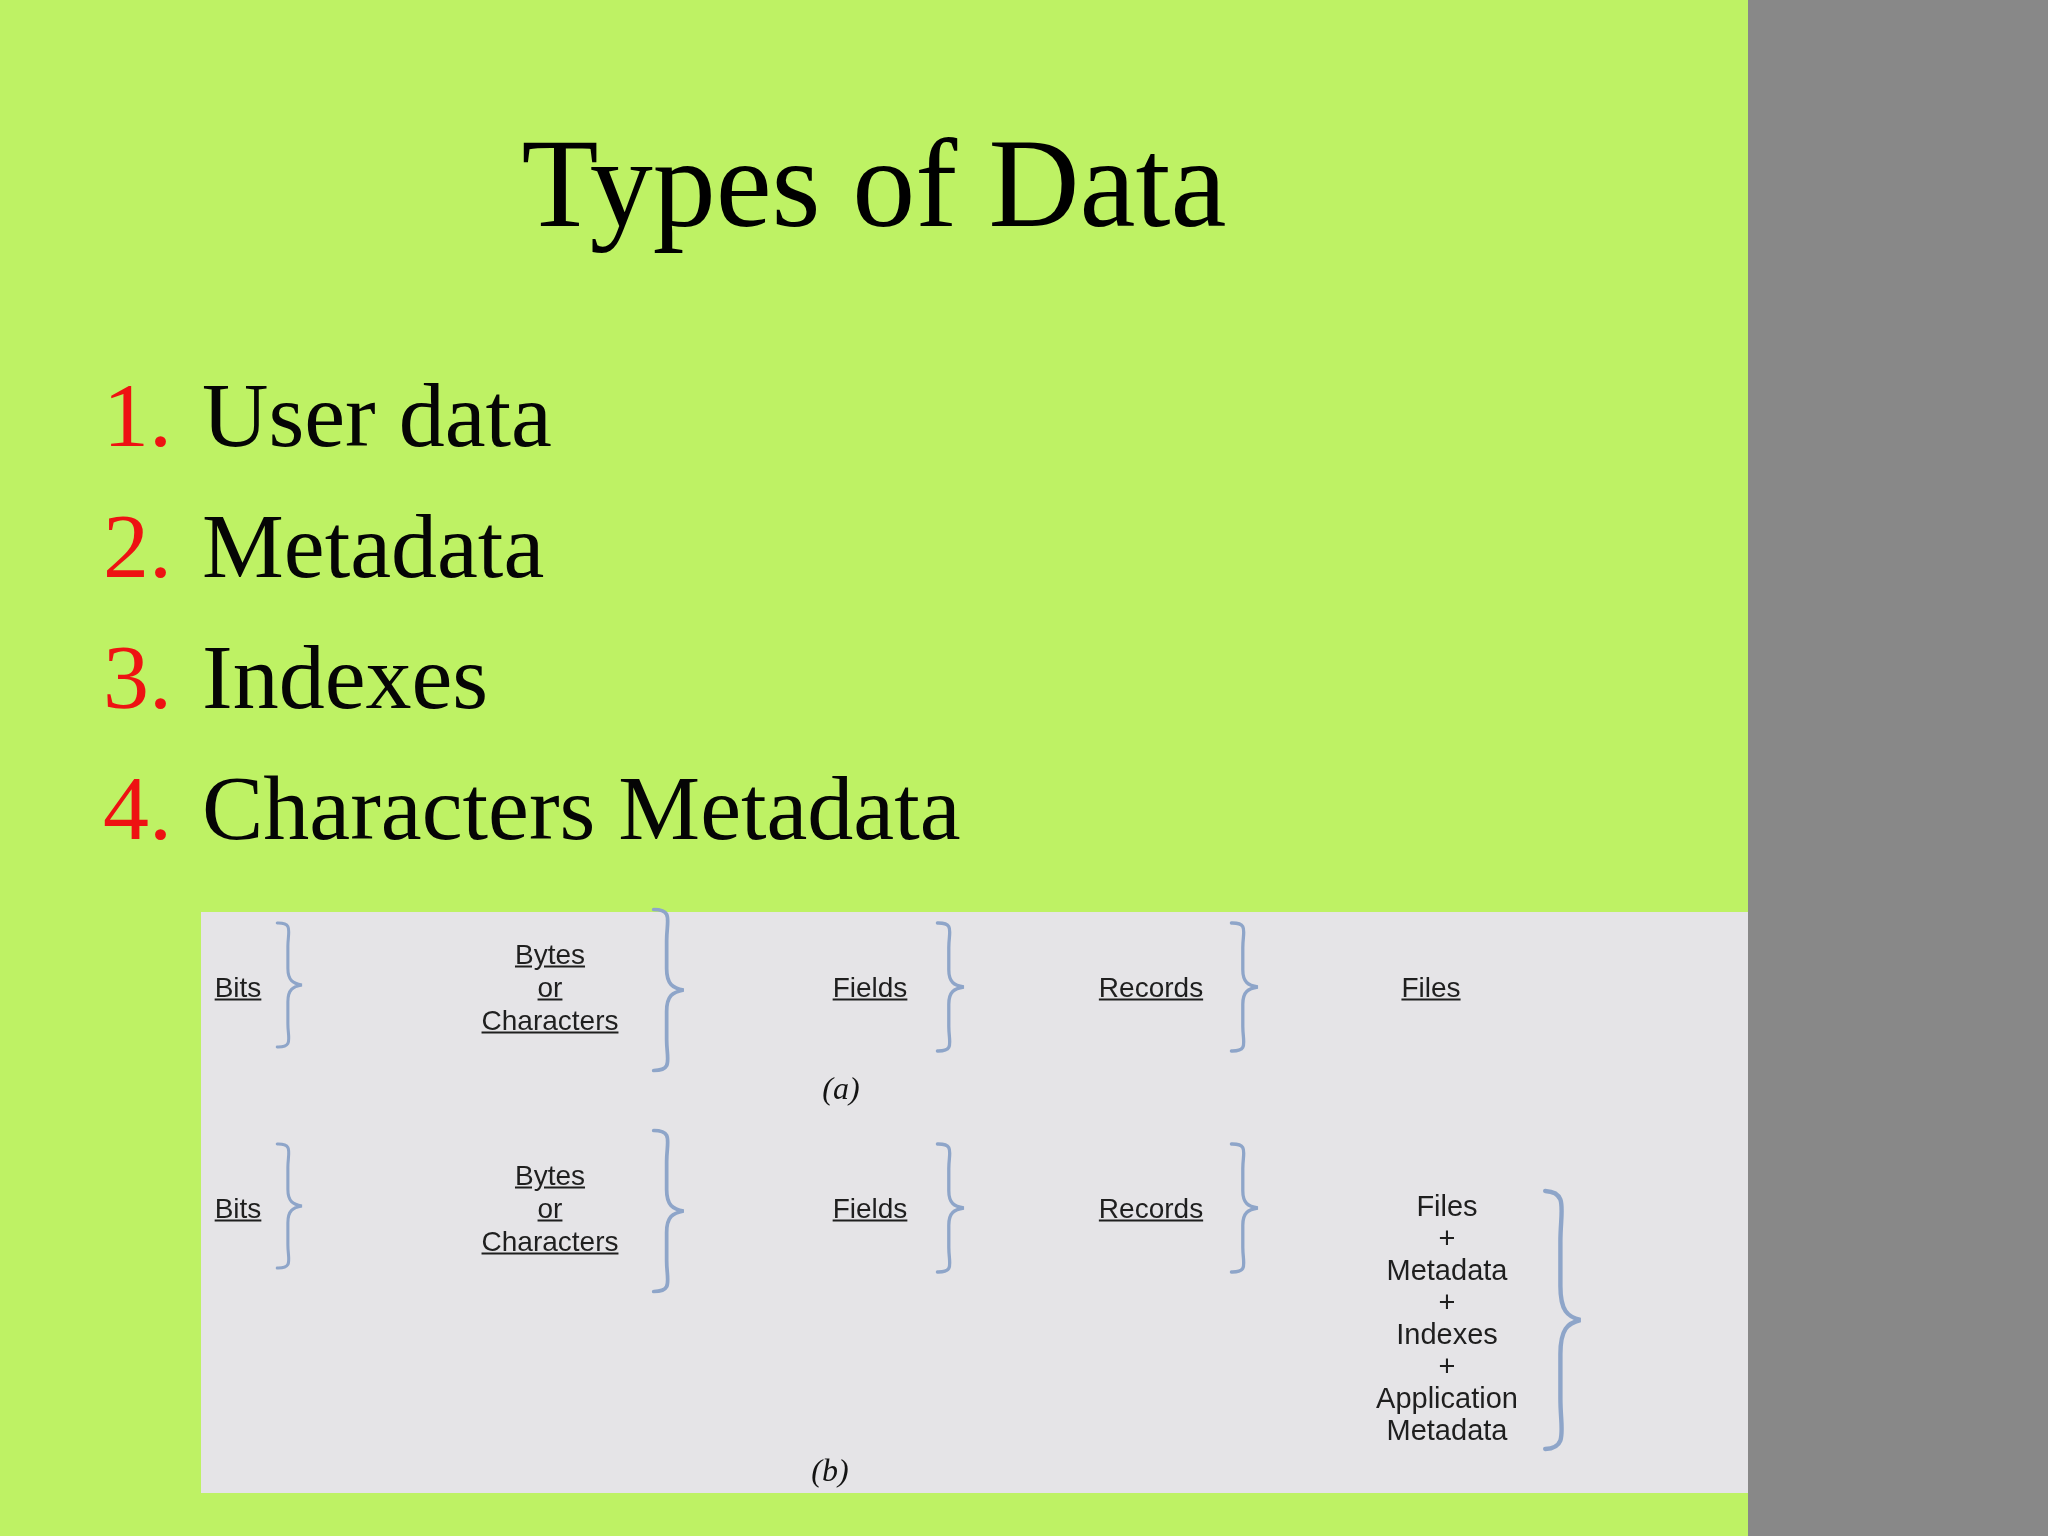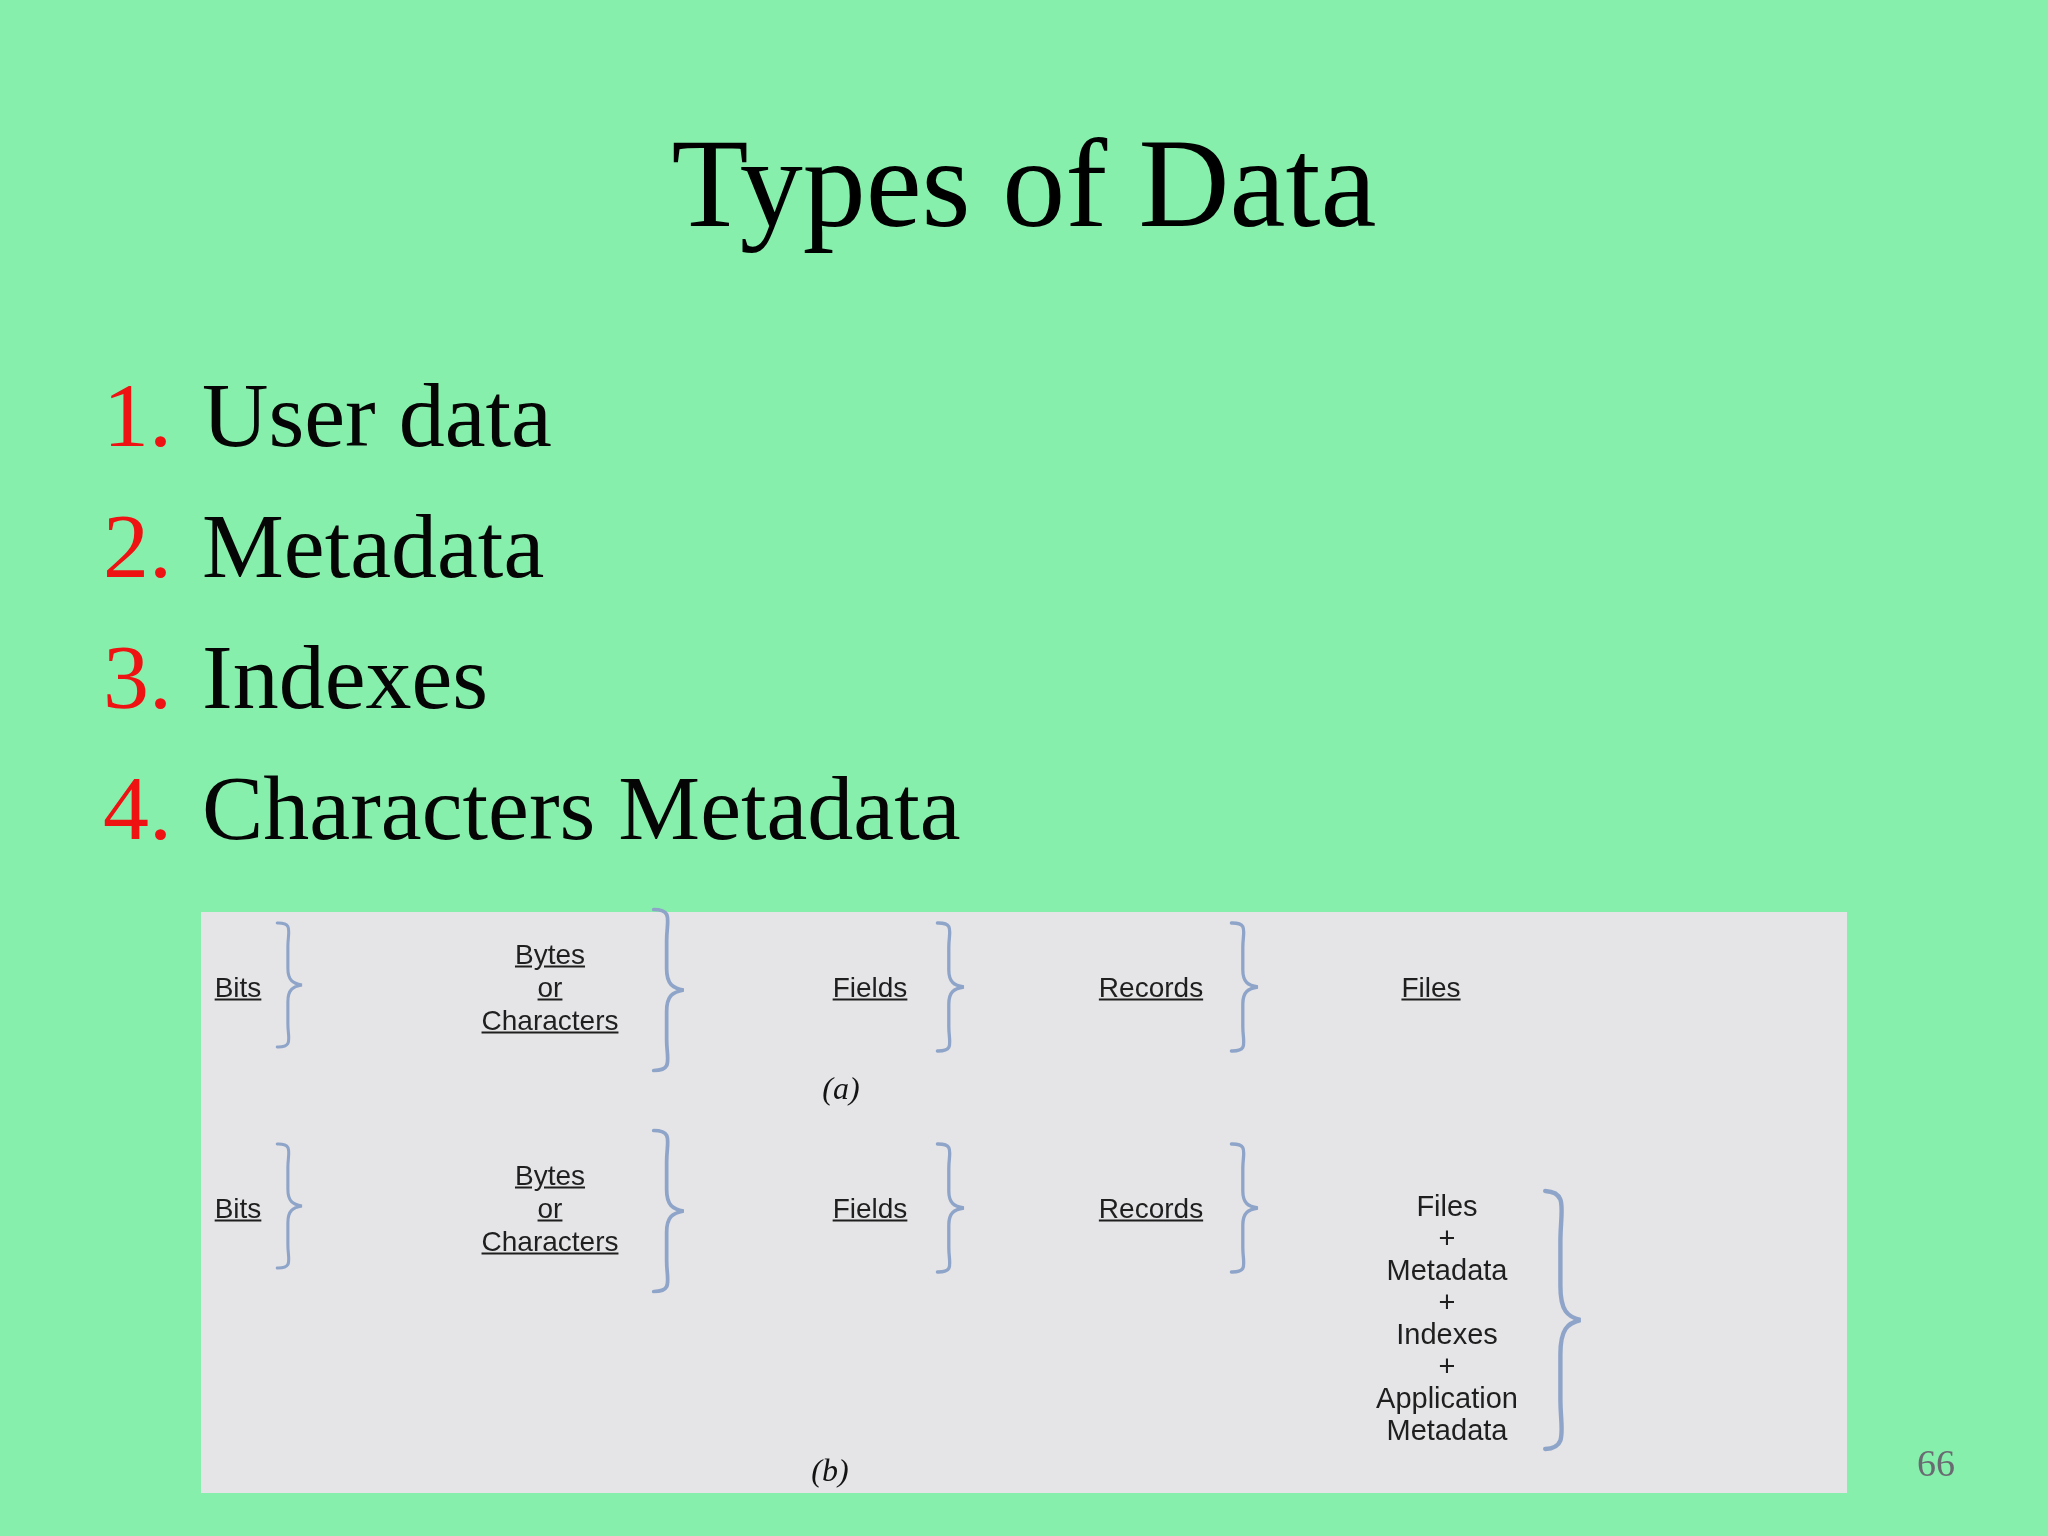--- a/index.html
+++ b/index.html
@@ -1,17 +1,17 @@
 <!DOCTYPE html>
 <html><head>
 <meta charset="utf-8">
 <style>
   html,body{margin:0;padding:0;background:#888;}
   #slide{
-    position:relative;width:2048px;height:1536px;background:#86efac;
+    position:relative;width:1748px;height:1536px;background:#bef264;
     overflow:hidden;font-family:"Liberation Serif",serif;
   }
   
   .title{
     position:absolute;left:0;top:112px;width:100%;
     text-align:center;font-size:126px;line-height:1.15;color:#000;
     font-family:"Liberation Serif",serif;
   }
   
   .list{position:absolute;left:103px;top:350px;}

